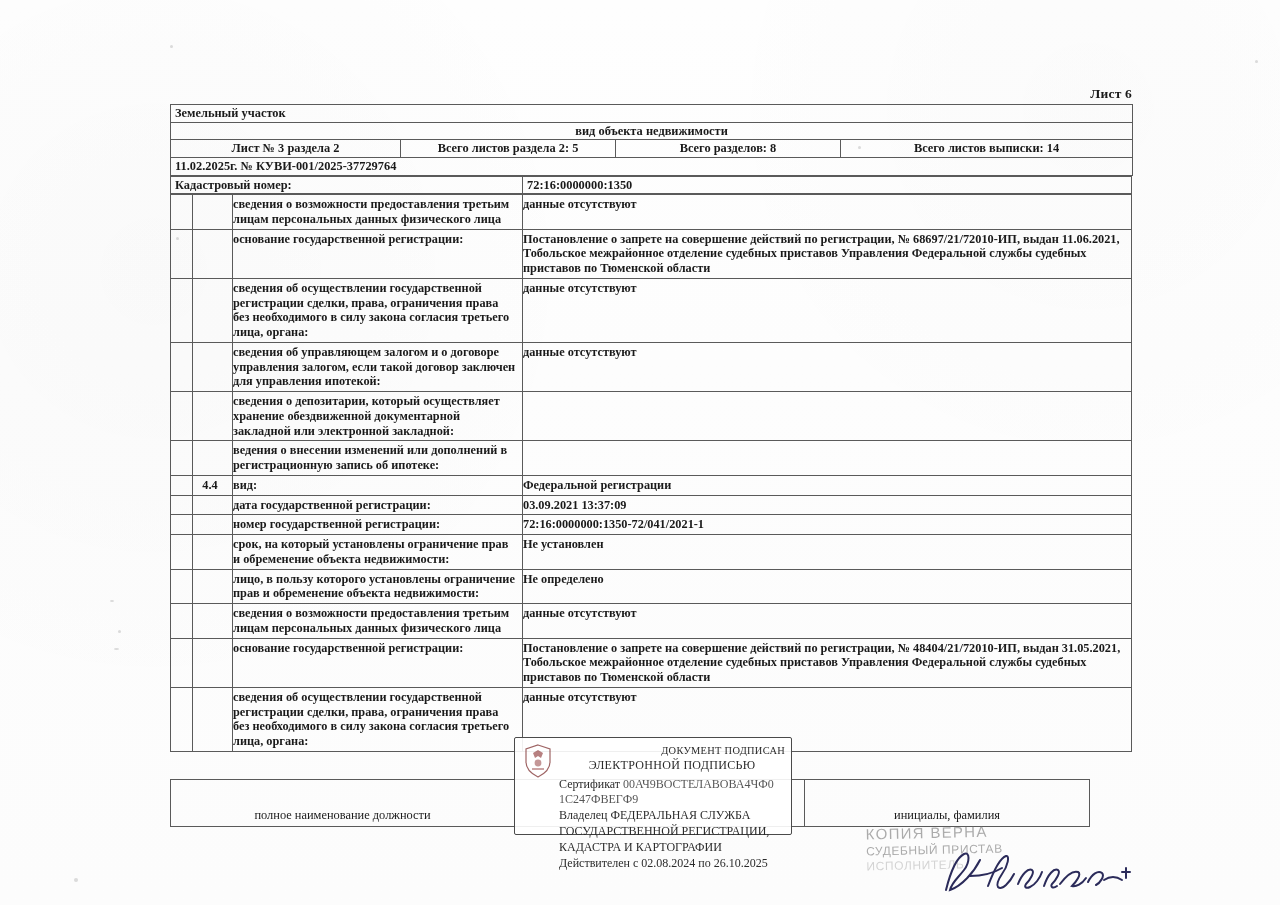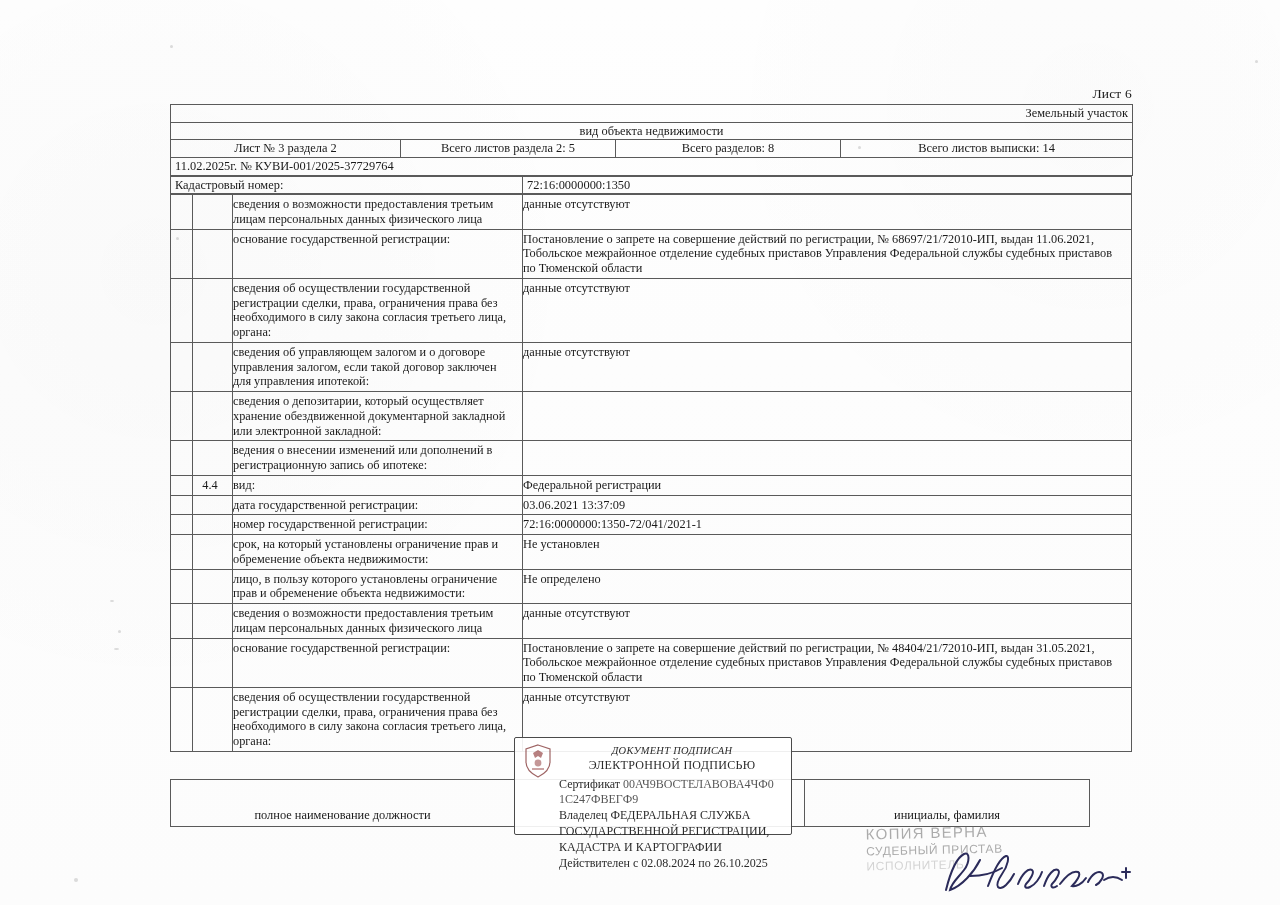--- a/index.html
+++ b/index.html
@@ -22,20 +22,21 @@
     background:
       radial-gradient(circle at 12% 30%, rgba(0,0,0,0.015) 0%, rgba(0,0,0,0) 35%),
       radial-gradient(circle at 85% 12%, rgba(0,0,0,0.012) 0%, rgba(0,0,0,0) 30%),
       linear-gradient(180deg, #fefefe 0%, #fdfdfd 40%, #fcfcfc 100%);
   }
   .sheet {
     position: absolute;
     left: 170px;
     top: 104px;
     width: 962px;
+    font-weight: bold;
   }
   .sheet-label {
     position: absolute;
     right: 0;
     top: -18px;
     font-size: 13.5px;
     letter-spacing: .2px;
   }
 
   table.doc {
@@ -45,21 +46,21 @@
   }
   table.doc td {
     border: 1px solid #5a5a5a;
     padding: 1px 4px;
     font-size: 12.4px;
     line-height: 1.18;
     vertical-align: top;
   }
   td.center { text-align: center; }
 
-  .hdr-title { text-align: right; font-size: 13.2px; padding: 2px 0 1px; }
+  .hdr-title { text-align: left; font-size: 13.2px; padding: 2px 0 1px; }
   .hdr-sub   { text-align: center; font-size: 12.6px; padding: 1px 0 2px; }
 
   .row-meta td { font-size: 12.6px; padding: 2px 5px; }
 
   
   table.body {
     border-collapse: collapse;
     width: 100%;
     table-layout: fixed;
     margin-top: 0;
@@ -94,25 +95,24 @@
   }
   .stamp .emblem {
     position: absolute;
     left: 8px;
     top: 6px;
     width: 30px;
     height: 34px;
     opacity: .72;
   }
   .stamp .s-title {
-    text-align: center;
+    text-align: right;
     font-size: 10.4px;
     letter-spacing: .3px;
     padding-top: 2px;
-    font-style: italic;
   }
   .stamp .s-title2 {
     text-align: center;
     font-size: 12px;
     letter-spacing: .3px;
     padding-bottom: 3px;
   }
   .stamp .s-line { font-size: 12px; }
   .blurred { filter: blur(0.6px); opacity: .8; }
 
@@ -270,21 +270,21 @@
     <tr>
       <td class="col-a">&nbsp;</td>
       <td class="col-b">4.4</td>
       <td class="col-label">вид:</td>
       <td class="col-val">Федеральной регистрации</td>
     </tr>
     <tr>
       <td class="col-a">&nbsp;</td>
       <td class="col-b"></td>
       <td class="col-label">дата государственной регистрации:</td>
-      <td class="col-val">03.06.2021 13:37:09</td>
+      <td class="col-val">03.09.2021 13:37:09</td>
     </tr>
     <tr>
       <td class="col-a">&nbsp;</td>
       <td class="col-b"></td>
       <td class="col-label">номер государственной регистрации:</td>
       <td class="col-val">72:16:0000000:1350-72/041/2021-1</td>
     </tr>
     <tr>
       <td class="col-a">&nbsp;</td>
       <td class="col-b"></td>

